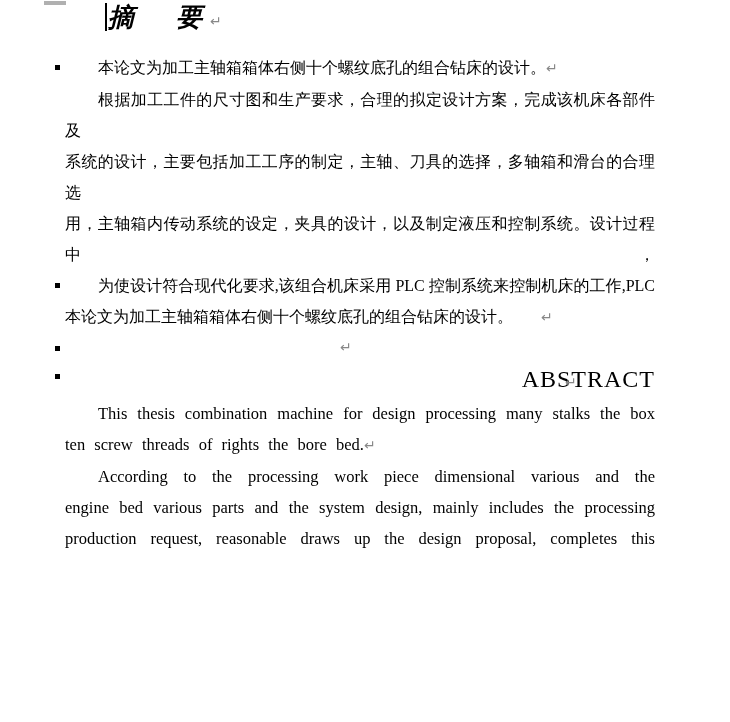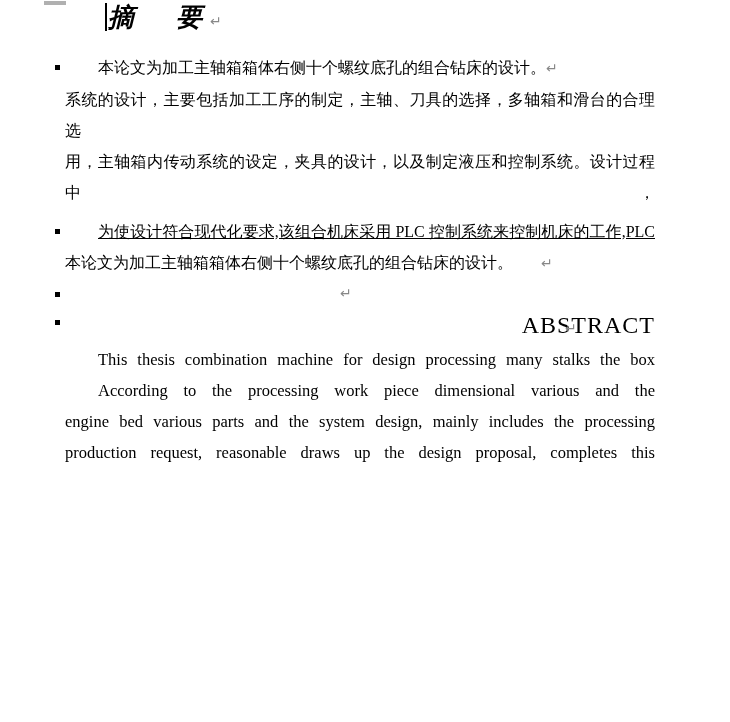--- a/index.html
+++ b/index.html
@@ -14,44 +14,46 @@
     height:52px;box-sizing:border-box;text-align:left;
     font-size:26px;font-weight:bold;letter-spacing:8px;padding-left:40px;white-space:nowrap;font-style:italic;
   }
   .caret{display:inline-block;width:2px;height:28px;background:#000;vertical-align:-5px;margin-right:1px;}
   .pmark{color:#888;font-size:14px;font-weight:normal;letter-spacing:0;font-family:"DejaVu Sans",sans-serif;}
   .line{position:relative;line-height:31px;}
   .cn{font-size:16px;}
   .en{font-size:16.5px;word-spacing:5px;}
   .j{text-align:justify;text-align-last:justify;}
   .ind{text-indent:33px;}
-  .m8{margin-top:8px;text-decoration:underline;}
+  .m8{}
   .bullet{position:absolute;left:-10px;top:13px;width:5px;height:5px;background:#000;}
   .abs-line{height:37px;line-height:37px;font-size:24px;letter-spacing:1px;text-align:right;font-weight:normal;}
   .abs-line .pmark{position:absolute;left:500px;top:3px;}
   .empty-line{height:28px;line-height:28px;}
   .empty-line .pmark{margin-left:275px;}
   .emdot{border-bottom:2px dotted #555;}
 </style>
 </head>
 <body>
 
 <div class="page">
   <div class="topbar"></div>
   <div class="doc">
     <div class="title-line">
       <span class="caret"></span><span>摘　要</span><span class="pmark">↵</span>
     </div>
 
   <div class="line cn ind"><span class="bullet"></span><span>本论文为加工主轴箱箱体右侧十个螺纹底孔的组合钻床的设计。</span><span class="pmark">↵</span></div>
+      <div class="line cn j ind"><span>根据加工工件的尺寸图和生产要求，合理的拟定设计方案，完成该机床各部件及</span></div>
       <div class="line cn j"><span>系统的设计，主要包括加工工序的制定，主轴、刀具的选择，多轴箱和滑台的合理选</span></div>
       <div class="line cn j"><span>用，主轴箱内传动系统的设定，夹具的设计，以及制定液压和控制系统。设计过程中，</span></div>
       <div class="line cn j ind m8"><span class="bullet"></span><span>为使设计符合现代化要求,该组合机床采用 PLC 控制系统来控制机床的工作,PLC</span></div>
       <div class="line cn"><span>本论文为加工主轴箱箱体右侧十个螺纹底孔的组合钻床的设计。</span><span class="pmark" style="margin-left: 28px;">↵</span></div>
       <div class="line empty-line cn"><span class="bullet"></span><span class="pmark">↵</span></div>
       <div class="line abs-line"><span class="bullet"></span><span>ABSTRACT</span><span class="pmark">↵</span></div>
       <div class="line en j ind"><span>This thesis combination machine for design processing many stalks the box</span></div>
+      <div class="line en"><span>ten screw threads of rights the bore bed.</span><span class="pmark">↵</span></div>
       <div class="line en j ind"><span>According to the processing work piece dimensional various and the</span></div>
       <div class="line en j"><span>engine bed various parts and the system design, mainly includes the processing</span></div>
       <div class="line en j"><span>production request, reasonable draws up the design proposal, completes this</span></div>
       <div class="line en j"></div>
     </div>
 </div>
 
 </body></html>

